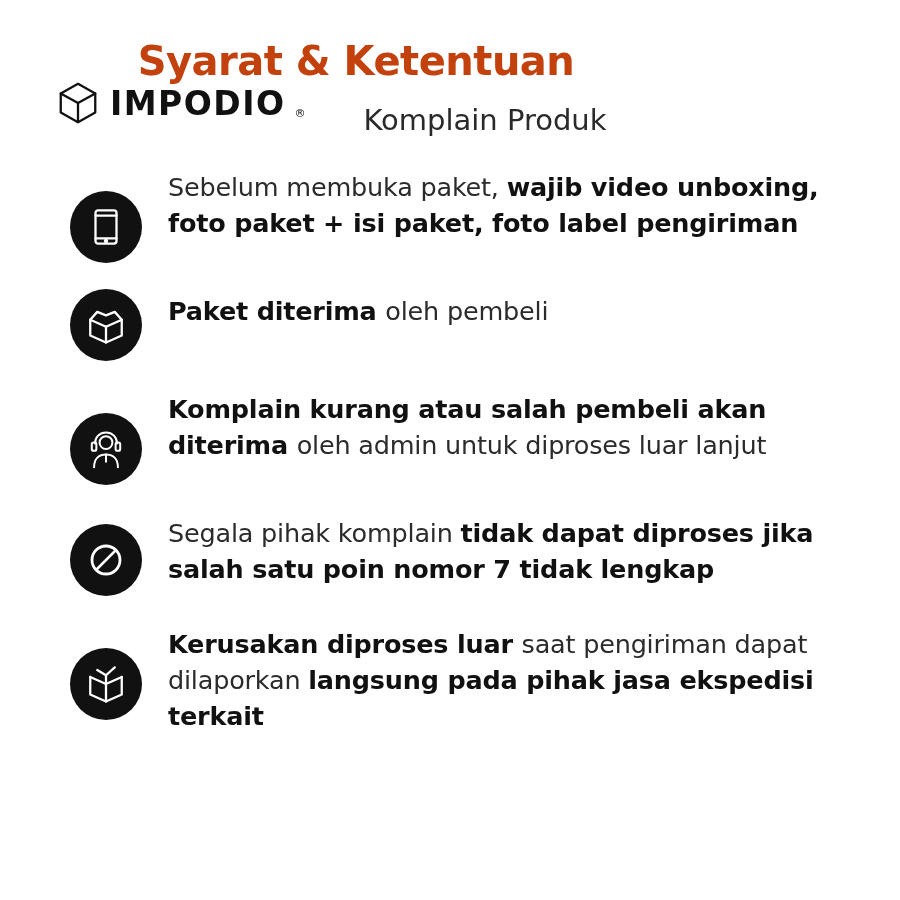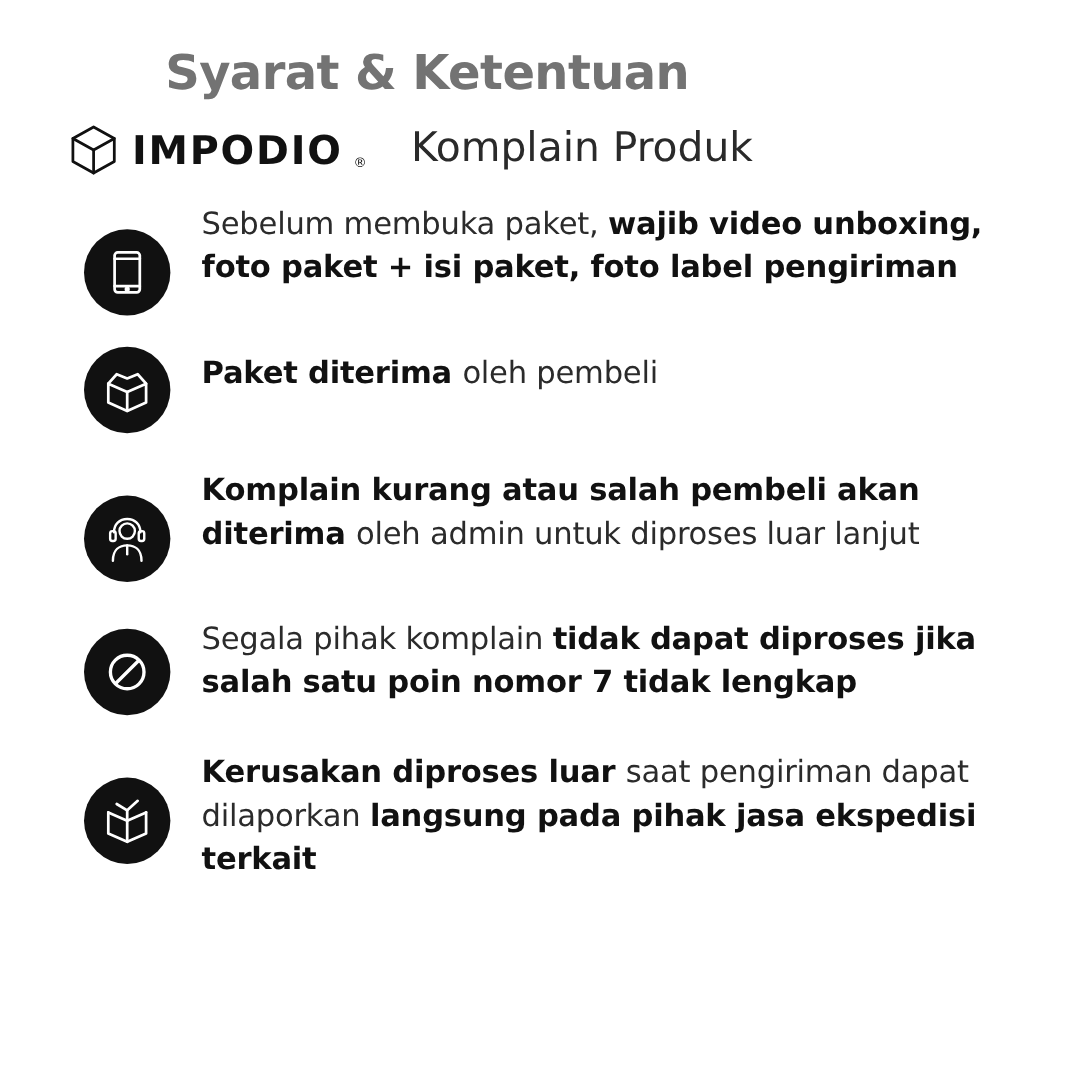--- a/index.html
+++ b/index.html
@@ -28,37 +28,37 @@
   }
   .title {
     position: absolute;
     top: 38px;
     left: 0;
     width: 712px;
     text-align: center;
     font-size: 40px;
     font-weight: bold;
     letter-spacing: -0.5px;
-    color: #737373;
+    color: #c2410c;
   }
   .subtitle {
     position: absolute;
     top: 103px;
     left: 0;
     width: 900px;
     text-align: center;
-    font-size: 34px;
+    font-size: 29px;
     font-weight: normal;
     color: #2a2a2a;
     padding-left: 70px;
     box-sizing: border-box;
   }
   .brand {
     position: absolute;
-    top: 102px;
+    top: 80px;
     left: 55px;
     display: flex;
     align-items: center;
     gap: 9px;
   }
   .brand-mark {
     width: 46px;
     height: 46px;
     display: block;
   }

